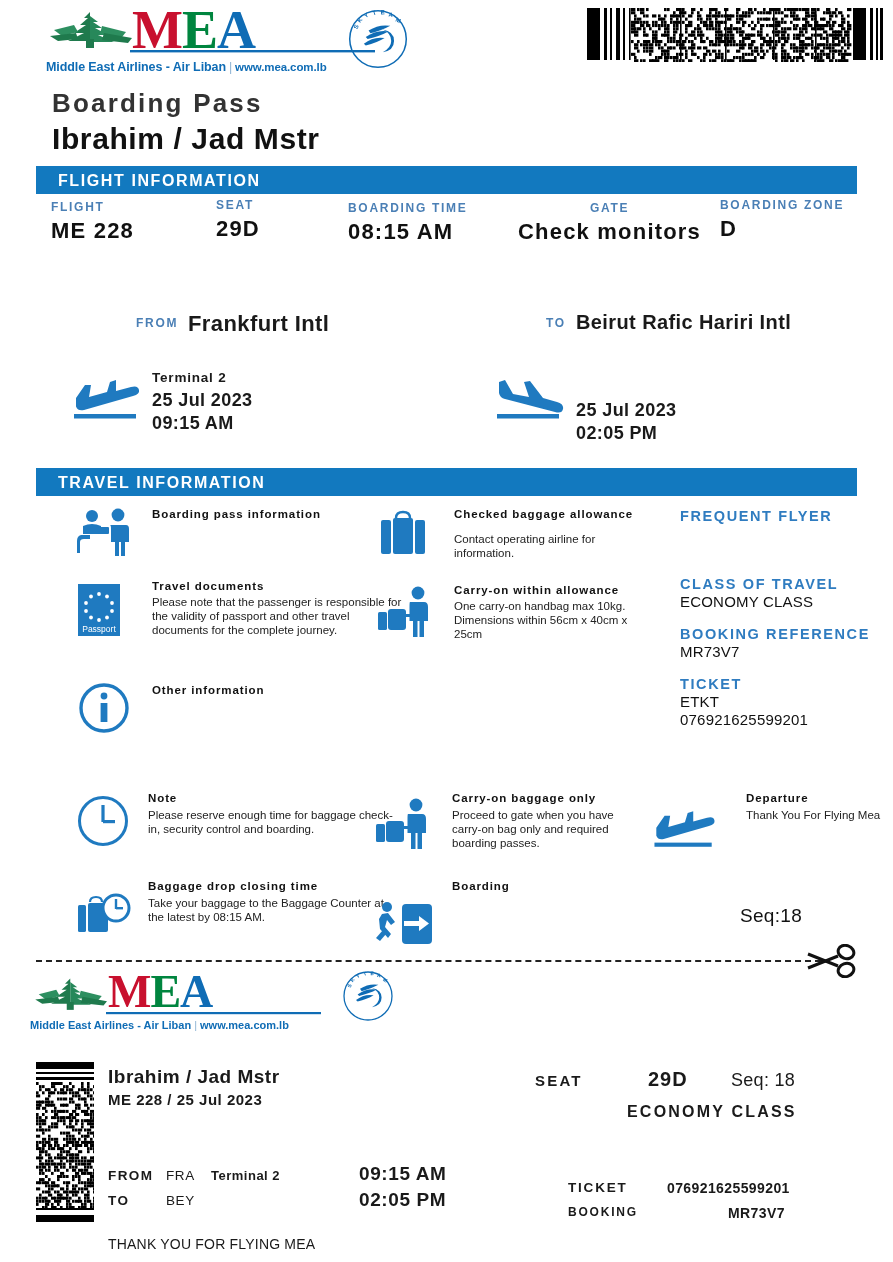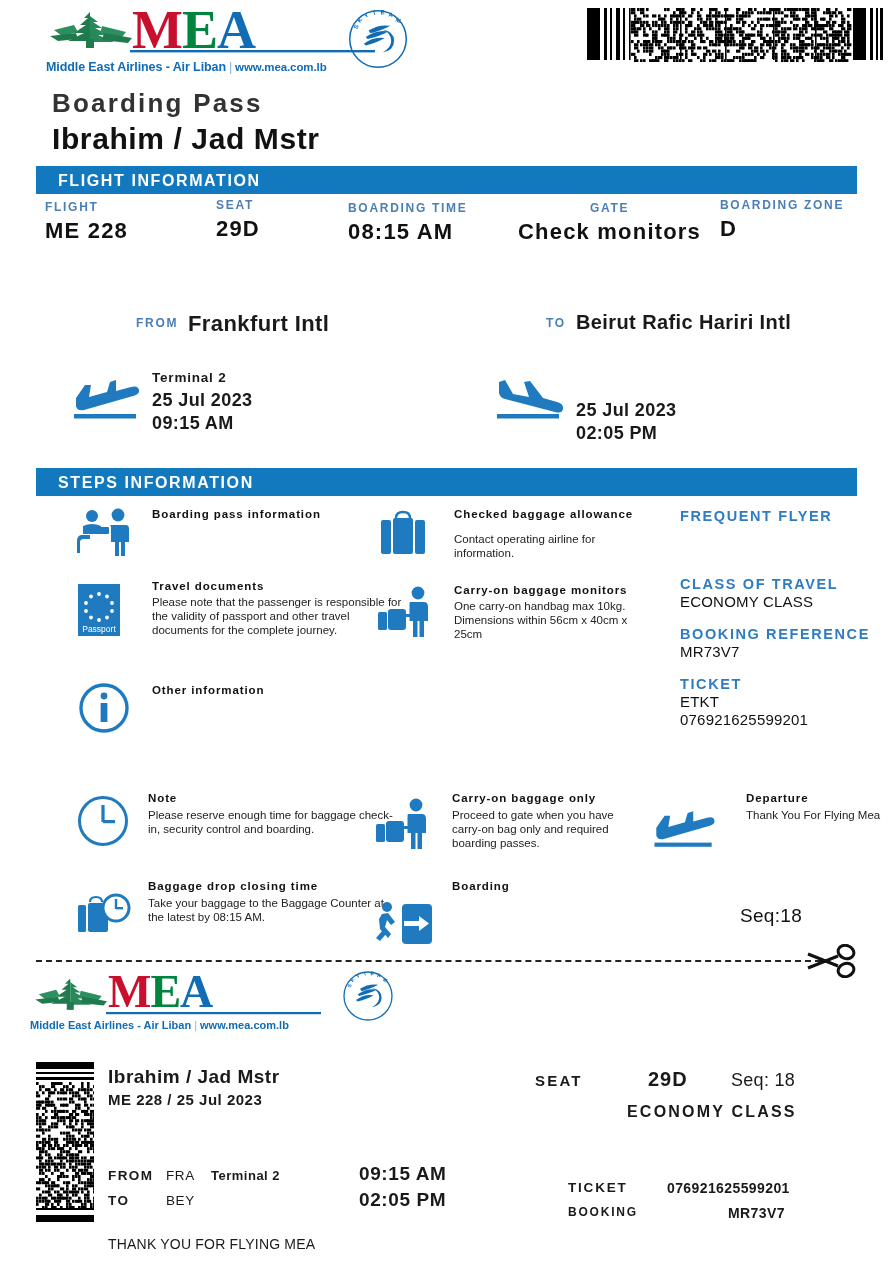--- a/index.html
+++ b/index.html
@@ -831,21 +831,21 @@
         <rect x="264" y="46.8" width="4.4" height="3.1"></rect>
       </g>
   </svg>
 
   <div class="title">Boarding Pass</div>
   <div class="pax">Ibrahim / Jad Mstr</div>
 
   <div class="bar bar-flight">FLIGHT INFORMATION</div>
 
   <div class="finfo">
-    <div class="fcell" style="left:9px;top:0;">
+    <div class="fcell" style="left:15px;top:0;">
       <span class="lbl">FLIGHT</span>
       <span class="val">ME 228</span>
     </div>
     <div class="fcell" style="left:180px;top:-2px;">
       <span class="lbl">SEAT</span>
       <span class="val">29D</span>
     </div>
     <div class="fcell" style="left:312px;top:1px;">
       <span class="lbl">BOARDING TIME</span>
       <span class="val">08:15 AM</span>
@@ -879,21 +879,21 @@
       <rect x="6" y="44" width="62" height="4.5" fill="#1f7ac0"></rect>
     </svg>
 
     <span class="dep-term">Terminal 2</span>
     <span class="dep-date">25 Jul 2023</span>
     <span class="dep-time">09:15 AM</span>
     <span class="arr-date">25 Jul 2023</span>
     <span class="arr-time">02:05 PM</span>
   </div>
 
-  <div class="bar bar-travel">STEPS INFORMATION</div>
+  <div class="bar bar-travel">TRAVEL INFORMATION</div>
 
   <div class="tinfo">
 
     <div class="ti-item" style="left:40px;top:8px;width:320px;">
       <svg class="ico" width="54" height="48" viewBox="0 0 54 48">
         <g fill="#1f7ac0">
           <circle cx="16" cy="8" r="6"></circle>
           <path d="M7 18 q9 -4 18 0 l0 8 l-18 0 z"></path>
           <rect x="22" y="19" width="11" height="7" rx="1"></rect>
           <path d="M5 27 q-4 1 -4 6 l0 12 l3 0 l0 -11 q0 -3 4 -3 l6 0 l0 -4 z"></path>
@@ -959,21 +959,21 @@
       <svg class="ico" width="62" height="52" viewBox="0 0 62 52">
         <g fill="#1f7ac0">
           <circle cx="42" cy="7" r="6.4"></circle>
           <path d="M34 16 l14 0 q4 0 4 5 l0 14 l-4 0 l0 16 l-4.5 0 l0 -16 l-2 0 l0 16 l-4.5 0 l0 -16 l-3.5 0 l0 -14 q0 -5 0.5 -5 z"></path>
           <rect x="2" y="26" width="9" height="18" rx="1.6"></rect>
           <rect x="12" y="23" width="18" height="21" rx="3"></rect>
           <path d="M30 28 l6 0 l0 3 l-6 0 z"></path>
         </g>
       </svg>
       <div class="txt" style="left:78px;top:-2px;width:185px;">
-        <div class="hd">Carry-on baggage monitors</div>
+        <div class="hd">Carry-on within allowance</div>
         <div class="bdy" style="margin-top:3px;">One carry-on handbag max 10kg. Dimensions within 56cm x 40cm x 25cm</div>
       </div>
     </div>
 
     <div class="ff-col">
       <div class="ff-blk" style="margin-bottom:52px;">
         <span class="lbl-lg">FREQUENT FLYER</span>
         <span class="v"></span>
       </div>
       <div class="ff-blk">

